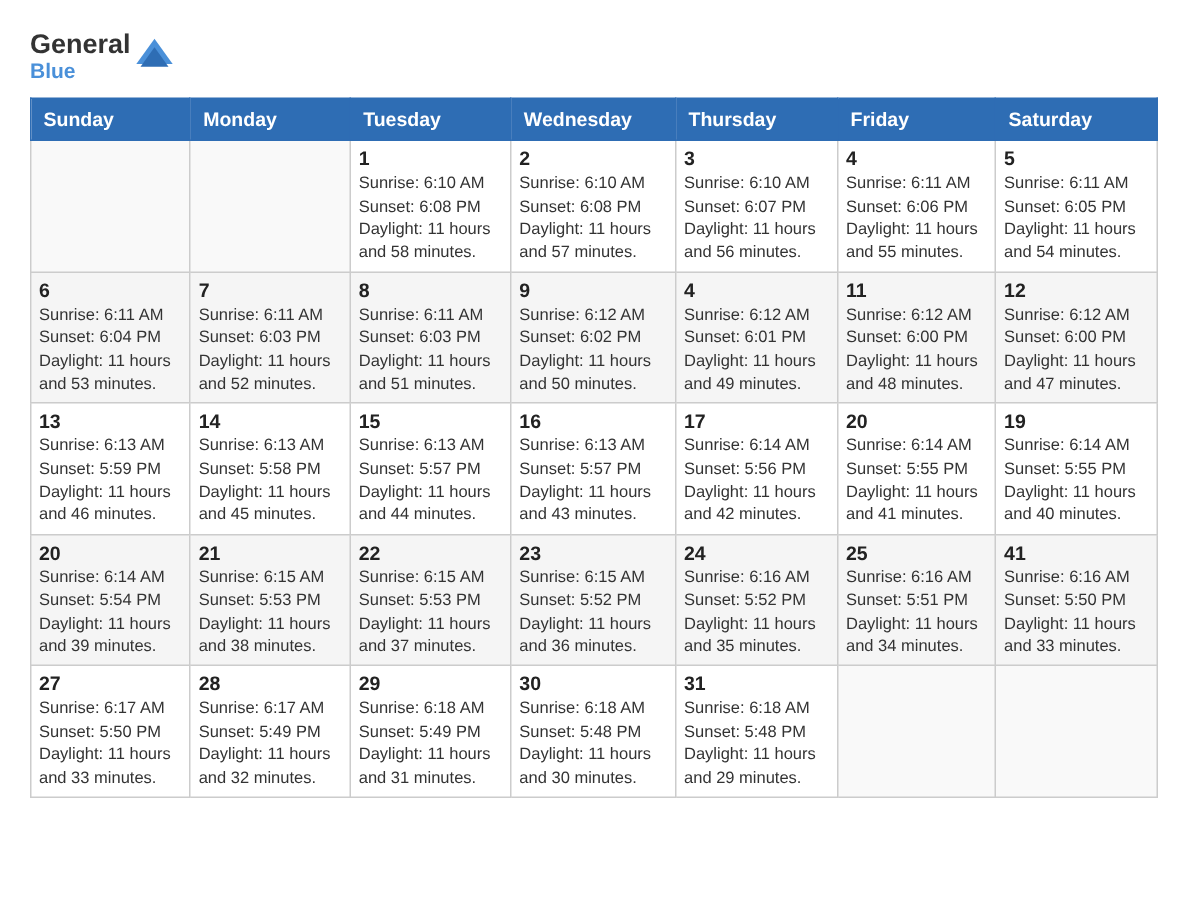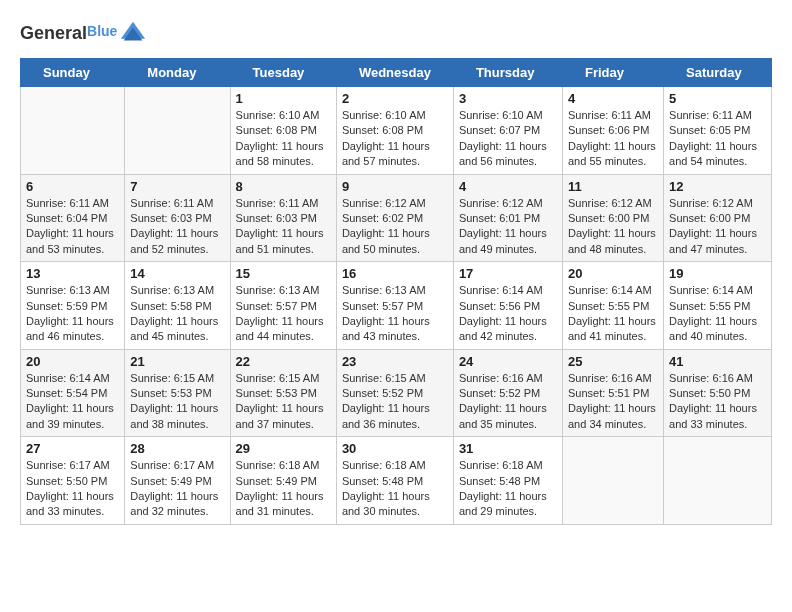--- a/index.html
+++ b/index.html
@@ -15,21 +15,21 @@
       justify-content: space-between;
       align-items: flex-start;
       margin-bottom: 10px;
     }
     .logo {
       display: flex;
       align-items: center;
     }
     .logo-text {
       display: flex;
-      flex-direction: row;
+      flex-direction: column;
       line-height: 1.1;
     }
     .logo-general {
       font-size: 18px;
       font-weight: bold;
       color: #333;
     }
     .logo-blue {
       font-size: 14px;
       font-weight: bold;
@@ -53,21 +53,21 @@
       color: #555;
     }
     table {
       width: 100%;
       border-collapse: collapse;
       font-size: 11px;
     }
     thead tr th {
       background-color: #2e6db4;
       color: #fff;
-      padding: 6px 22px;
+      padding: 6px 8px;
       text-align: left;
       font-size: 13px;
       font-weight: bold;
       border: 1px solid #2e6db4;
     }
     tbody tr td {
       border: 1px solid #ccc;
       vertical-align: top;
       padding: 4px 5px;
       width: 113px;

